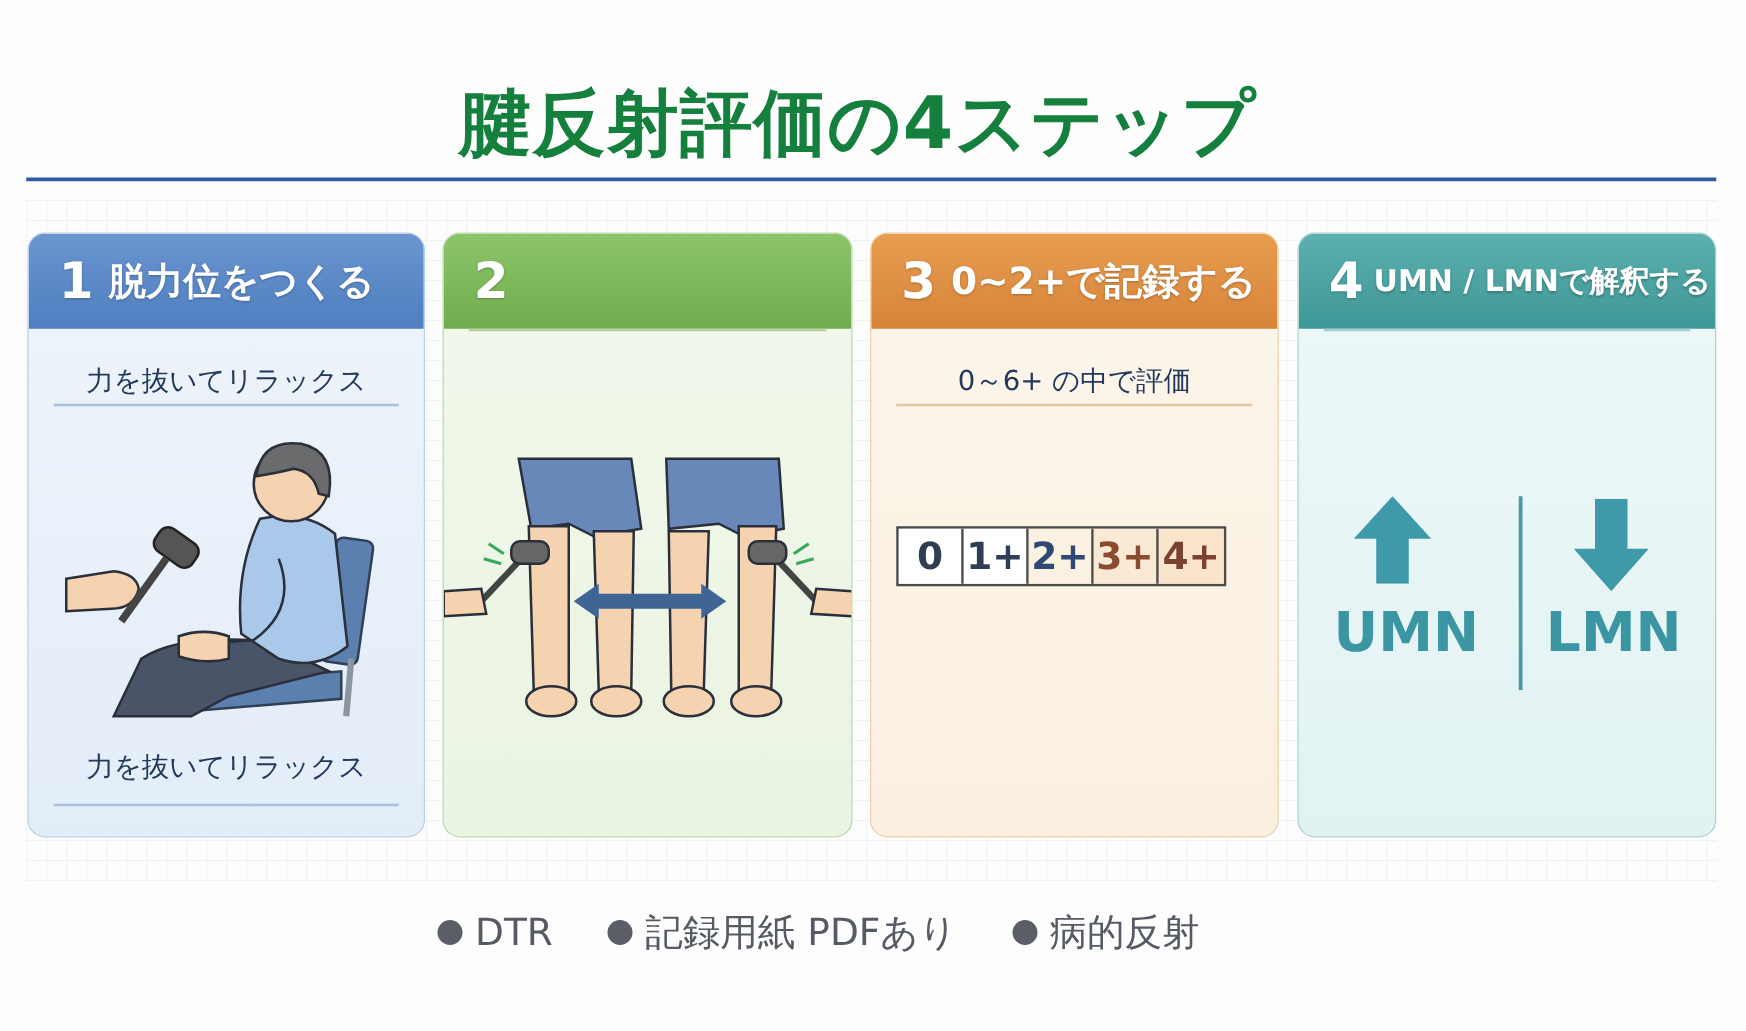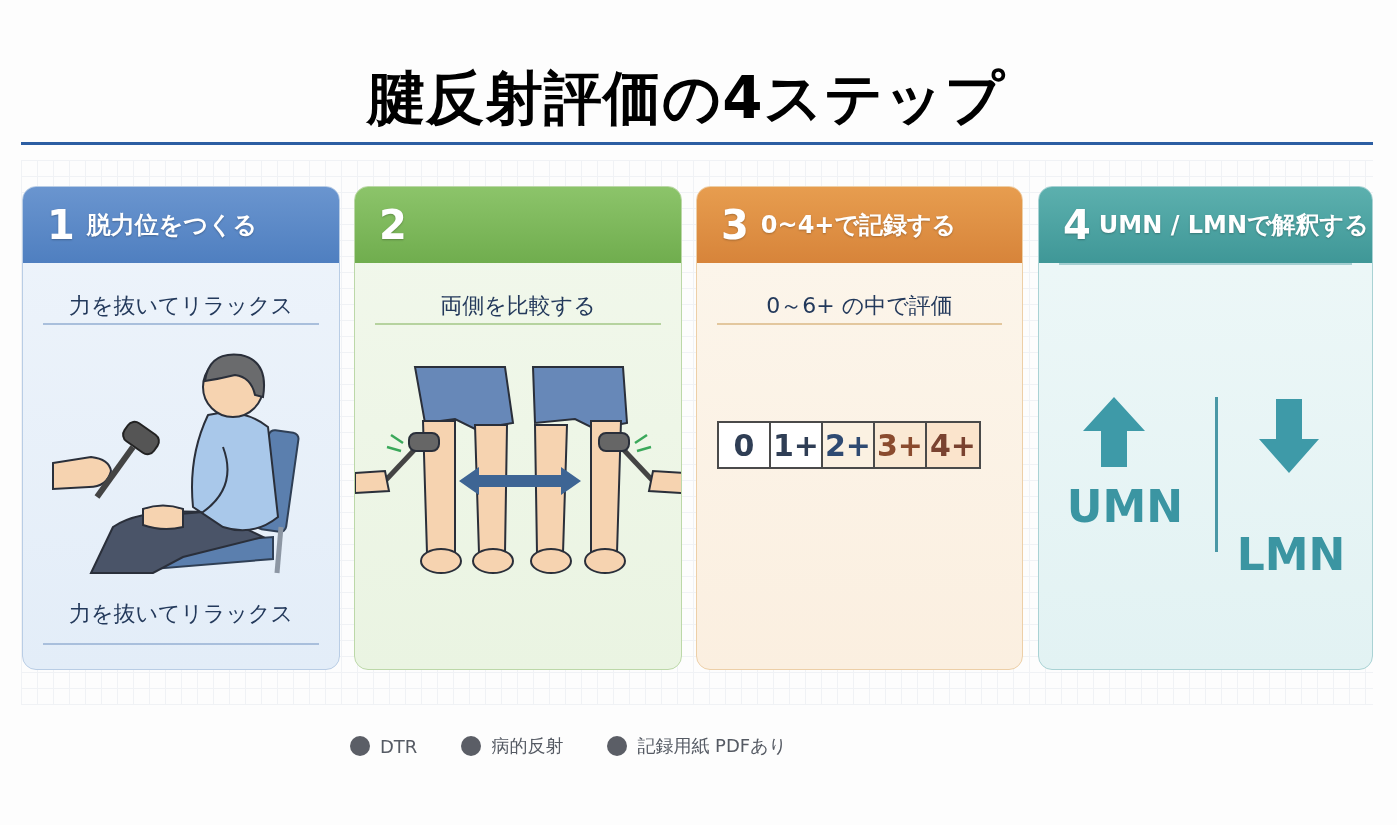--- a/index.html
+++ b/index.html
@@ -1,29 +1,29 @@
 <!DOCTYPE html>
 <html><head>
 <meta charset="utf-8">
 <style>
   html,body{margin:0;padding:0;}
   body{width:1397px;height:825px;background:#fdfdfd;position:relative;overflow:hidden;
     font-family:"DejaVu Sans","Liberation Sans",sans-serif;}
   .title{position:absolute;left:0;width:1397px;top:58px;height:80px;text-align:center;
-    font-size:58px;font-weight:bold;color:#000000;letter-spacing:1px;line-height:80px;
+    font-size:58px;font-weight:bold;color:#15803d;letter-spacing:1px;line-height:80px;
     padding-right:25px;box-sizing:border-box;}
   .rule{position:absolute;left:21px;width:1352px;top:142px;height:3px;background:#2c5ea3;}
   .grid{position:absolute;left:21px;top:160px;width:1352px;height:545px;
     background-image:linear-gradient(#eef1f4 1px,transparent 1px),linear-gradient(90deg,#eef1f4 1px,transparent 1px);
     background-size:16px 16px;opacity:.85;}
   .card{position:absolute;top:186px;height:484px;border-radius:14px;overflow:hidden;box-sizing:border-box;}
   .card .head{height:76px;color:#fff;font-weight:bold;display:flex;align-items:center;padding-left:24px;
     white-space:nowrap;text-shadow:0 1px 2px rgba(0,0,0,.25);}
   .card .num{font-size:40px;margin-right:12px;}
-  .card .htxt{font-size:24px;}
+  .card .htxt{font-size:30px;}
   .card .sub{text-align:center;font-size:22px;color:#23395b;margin-top:26px;height:34px;line-height:34px;}
   .card .line{margin:0 20px;height:2px;}
   .c1{left:22px;width:318px;background:linear-gradient(#eef4fb,#e3edf8);border:1px solid #b9cde5;}
   .c1 .head{background:linear-gradient(#6a95cf,#4f7fc0);}
   .c1 .line{background:#a9bfdc;}
   .c2{left:354px;width:328px;background:linear-gradient(#f2f8ec,#eaf4e2);border:1px solid #bcd8a8;}
   .c2 .head{background:linear-gradient(#8cc46a,#70ad4e);}
   .c2 .line{background:#b6d39f;}
   .c3{left:696px;width:327px;background:linear-gradient(#fcf6ec,#fbefe0);border:1px solid #edcfa7;}
   .c3 .head{background:linear-gradient(#e79d4f,#d7843a);}
@@ -36,21 +36,21 @@
   .c1 .bottom-sub{position:absolute;left:0;right:0;top:412px;text-align:center;font-size:22px;color:#23395b;}
   .c1 .bottom-line{position:absolute;left:20px;right:20px;top:456px;height:2px;background:#a9bfdc;}
   .illus{position:absolute;left:0;right:0;}
   .scale{position:absolute;left:20px;top:234px;display:flex;border:2px solid #4a4a4a;}
   .scale .cell{width:52px;height:44px;display:flex;align-items:center;justify-content:center;font-size:30px;
     font-weight:bold;border-right:2px solid #4a4a4a;box-sizing:border-box;}
   .scale .cell:last-child{border-right:none;}
   .umn-wrap{position:absolute;top:210px;left:0;right:0;height:160px;}
   .mn-label{position:absolute;font-size:44px;font-weight:bold;color:#3b95a2;top:84px;width:140px;text-align:center;}
   .vdiv{position:absolute;left:176px;top:0;width:3px;height:155px;background:#4a98a6;}
-  .footer{position:absolute;top:726px;left:350px;height:40px;display:flex;align-items:center;font-size:18px;color:#555a63;}
+  .footer{position:absolute;top:726px;left:350px;height:40px;display:flex;align-items:center;font-size:30px;color:#555a63;}
   .footer .it{display:flex;align-items:center;margin-right:44px;}
   .footer .dot{width:20px;height:20px;border-radius:50%;background:#5b5e66;margin-right:10px;}
 </style>
 </head>
 <body>
 
 <div class="title">腱反射評価の4ステップ</div>
 <div class="rule"></div>
 <div class="grid"></div>
 
@@ -84,21 +84,20 @@
     </svg>
   </div>
   <div class="bottom-sub">力を抜いてリラックス</div>
   <div class="bottom-line"></div>
 </div>
 
 <div class="card c2">
   <div class="head">
     <span class="num">2</span>
   </div>
-  <div class="sub">両側を比較する</div>
   <div class="line"></div>
   <div class="illus" style="top:176px;height:220px;">
     <svg width="328" height="220" viewBox="0 0 328 220">
       <g stroke="#2a2f3a" stroke-width="2">
 
         <path d="M60 4 L150 4 L158 60 L120 66 L100 56 L70 60 Z" fill="#6788b8"></path>
         <path d="M178 4 L268 4 L272 60 L240 66 L220 56 L180 60 Z" fill="#6788b8"></path>
 
         <path d="M68 58 L100 58 L100 190 L72 190 Z" fill="#f6d3b0"></path>
         <path d="M120 62 L152 62 L150 190 L124 190 Z" fill="#f6d3b0"></path>
@@ -126,21 +125,21 @@
         <line x1="292" y1="72" x2="280" y2="80"></line>
           <line x1="296" y1="84" x2="282" y2="88"></line>
       </g>
     </svg>
   </div>
 </div>
 
 <div class="card c3">
   <div class="head">
     <span class="num">3</span>
-    <span class="htxt">0~4+で記録する</span>
+    <span class="htxt">0~2+で記録する</span>
   </div>
   <div class="sub">0～6+ の中で評価</div>
   <div class="line"></div>
   <div class="scale">
     <div class="cell" style="background:#fff;color:#2f3e55;">0</div>
     <div class="cell" style="background:#fff;color:#2f3e55;">1+</div>
     <div class="cell" style="background:#fbf1e2;color:#2f4a72;">2+</div>
     <div class="cell" style="background:#fae9d4;color:#8a4b2e;">3+</div>
     <div class="cell" style="background:#fbe4cc;color:#7a4230;">4+</div>
   </div>
@@ -154,30 +153,30 @@
   <div class="line"></div>
   <div class="umn-wrap">
     <svg style="position:absolute;left:44px;top:0;" width="62" height="70" viewBox="0 0 62 70">
       <path d="M31 0 L62 34 L44 34 L44 70 L18 70 L18 34 L0 34 Z" fill="#3e9aa8"></path>
     </svg>
     <div class="mn-label" style="left:16px;">UMN</div>
     <div class="vdiv"></div>
     <svg style="position:absolute;left:220px;top:2px;" width="60" height="74" viewBox="0 0 60 74">
       <path d="M17 0 L43 0 L43 40 L60 40 L30 74 L0 40 L17 40 Z" fill="#3e9aa8"></path>
     </svg>
-    <div class="mn-label" style="left:182px;margin-top:48px;">LMN</div>
+    <div class="mn-label" style="left:182px;">LMN</div>
   </div>
 </div>
 
 <div class="footer">
   <div class="it">
     <span class="dot"></span>
     <span>DTR</span>
   </div>
   <div class="it">
     <span class="dot"></span>
-    <span>病的反射</span>
+    <span>記録用紙 PDFあり</span>
   </div>
   <div class="it">
     <span class="dot"></span>
-    <span>記録用紙 PDFあり</span>
+    <span>病的反射</span>
   </div>
 </div>
 
 </body></html>

